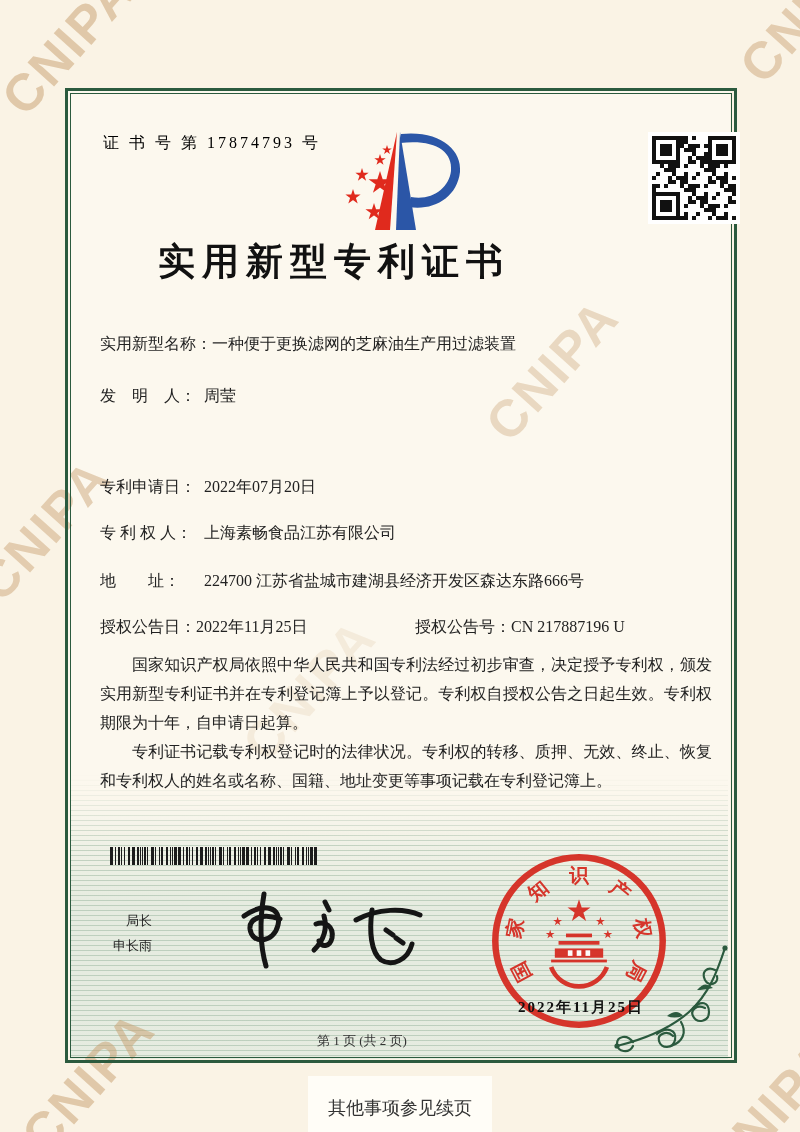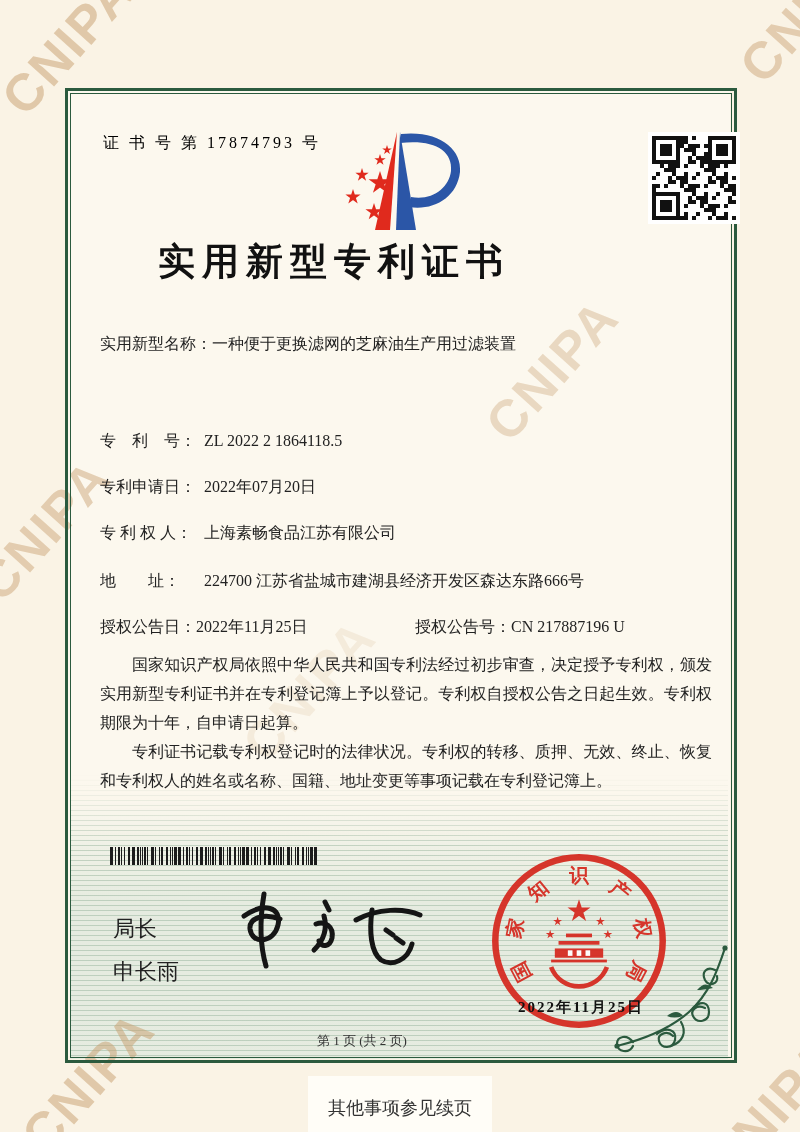--- a/index.html
+++ b/index.html
@@ -20,21 +20,21 @@
   .title{position:absolute;left:0;top:237px;width:668px;text-align:center;font-size:37px;
          font-weight:700;letter-spacing:7px;color:#111;}
   .field-row{position:absolute;left:100px;width:580px;font-size:16px;white-space:nowrap;color:#222;}
   .flabel{display:inline-block;min-width:104px;}
   .grant-no-pair{position:absolute;left:315px;top:0;}
   .body-text{position:absolute;left:100px;top:650px;width:612px;font-size:16px;line-height:1.82;
              text-align:justify;color:#222;}
   .body-text p{margin:0;text-indent:2em;}
   .barcode{position:absolute;left:110px;top:847px;fill:#1c1c1c;}
   .officer{position:absolute;left:113px;top:908px;font-family:"Liberation Sans","DejaVu Sans",sans-serif;
-           font-size:22px;color:#222;line-height:1.95;}
+           font-size:13px;color:#222;line-height:1.95;text-align:right;}
   .signature{position:absolute;left:228px;top:880px;}
   .seal{position:absolute;left:486px;top:848px;width:186px;height:186px;opacity:0.93;}
   .seal-date{position:absolute;left:492px;top:998px;width:178px;text-align:center;font-size:15px;
              letter-spacing:2px;color:#111;font-weight:600;}
   .page-footer{position:absolute;left:0;top:1032px;width:724px;text-align:center;font-size:13px;color:#333;}
   .note{position:absolute;left:50%;top:1076px;transform:translateX(-50%);background:#fffdf7;
         padding:20px 20px;font-size:18px;color:#333;white-space:nowrap;}
   .flourish{position:absolute;left:597px;top:942px;}
   svg{display:block;}
 </style>
@@ -310,22 +310,22 @@
         <rect x="72" y="80" width="4" height="4"></rect>
         <rect x="80" y="80" width="4" height="4"></rect>
       </g>
   </svg>
 
   <div class="title">实用新型专利证书</div>
 
   <div class="field-row" style="top:334px">
     <span class="flabel">实用新型名称：</span><span>一种便于更换滤网的芝麻油生产用过滤装置</span>
   </div>
-  <div class="field-row" style="top:431px">
-    <span class="flabel">专　利　号：</span><span>ZL 2022 2 1864118.5</span>
+  <div class="field-row" style="top:386px">
+    <span class="flabel">发　明　人：</span><span>周莹</span>
   </div>
   <div class="field-row" style="top:477px">
     <span class="flabel">专利申请日：</span><span>2022年07月20日</span>
   </div>
   <div class="field-row" style="top:523px">
     <span class="flabel">专 利 权 人：</span><span>上海素畅食品江苏有限公司</span>
   </div>
   <div class="field-row" style="top:571px">
     <span class="flabel">地　　址：</span><span>224700 江苏省盐城市建湖县经济开发区森达东路666号</span>
   </div>

